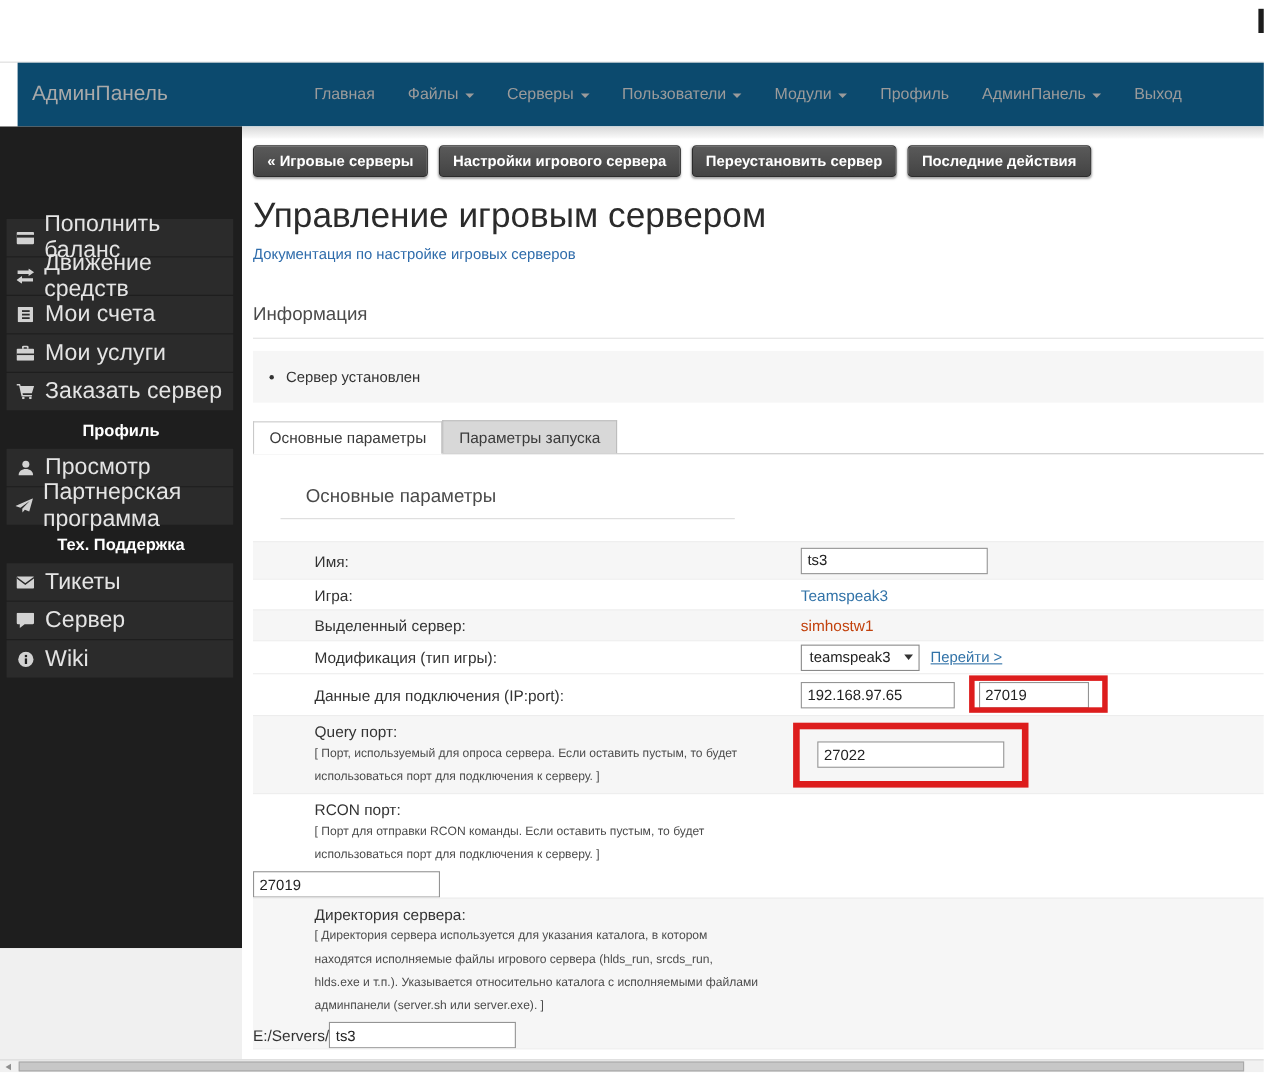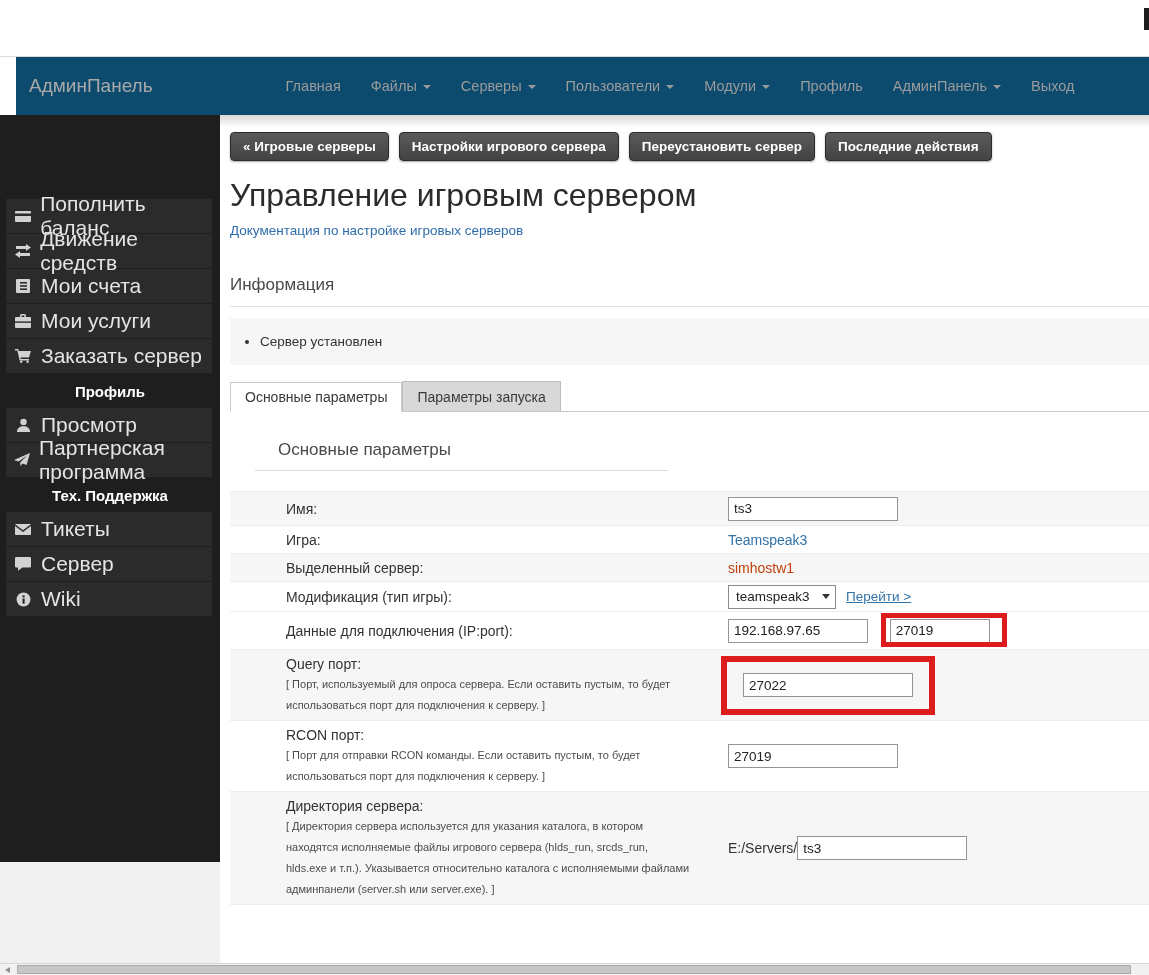--- a/index.html
+++ b/index.html
@@ -51,21 +51,21 @@
   .frow{display:flex;box-sizing:border-box;border-top:1px solid #ededed;position:relative;}
   .frow.gray{background:#f6f6f6;}
   .fl{width:450px;box-sizing:border-box;padding:0 10px 0 8px;display:flex;align-items:center;margin-left:48px;}
   .fl.top{display:block;padding-top:6px;padding-bottom:4px;}
   .flabel{font-size:14px;color:#333;}
   .fhint{font-size:11px;line-height:21px;color:#4c4c4c;margin-top:2px;max-width:405px;}
   .ff{flex:1;display:flex;align-items:center;position:relative;}
   .inp{height:24px;box-sizing:border-box;border:1px solid #949494;padding:2px 5px;font-size:13.5px;font-family:inherit;color:#222;background:#fff;}
   .w170{width:170px;}.w140{width:140px;}.w100{width:100px;}
   .h34{min-height:34px;}.h28{min-height:28px;}.h30{min-height:30px;}.h38{min-height:38px;}
-  .h71{min-height:71px;gap:15px;}.h70{min-height:70px;}.h113{min-height:113px;}.h53{min-height:53px;}.h24{min-height:24px;}
+  .h71{min-height:71px;gap:15px;}.h70{min-height:70px;flex-direction:column;}.h113{min-height:113px;flex-direction:column;}.h53{min-height:53px;}.h24{min-height:24px;}
   .blue{color:#3273a8;font-size:14px;cursor:pointer;text-decoration:none;}
   .ulink{text-decoration:underline;font-size:13.5px;margin-left:10px;}
   .plain{font-size:14px;color:#c2410c;}
   .colon{font-size:13.5px;color:#333;margin-left:14px;}
   .selbox{height:24px;box-sizing:border-box;border:1px solid #8a8a8a;background:#fff;display:flex;align-items:center;padding:0 7px;font-size:13.5px;color:#222;gap:12px;cursor:pointer;width:108px;justify-content:space-between;}
   .selcaret{width:0;height:0;border-left:4px solid transparent;border-right:4px solid transparent;border-top:5px solid #333;}
   .redbox{position:absolute;box-sizing:border-box;border:5px solid #dd1d1d;pointer-events:none;z-index:5;}
   .redbox.thick{border-width:6px;}
   .prefix{font-size:14px;color:#333;white-space:nowrap;}
   .genbtn{margin-left:8px;background:linear-gradient(#515151,#383838);border:1px solid #262626;border-radius:4px;color:#fff;font-weight:bold;font-size:12.5px;height:27px;display:flex;align-items:center;gap:6px;padding:0 11px;cursor:pointer;font-family:inherit;box-shadow:0 1px 2px rgba(0,0,0,.35);white-space:nowrap;}

